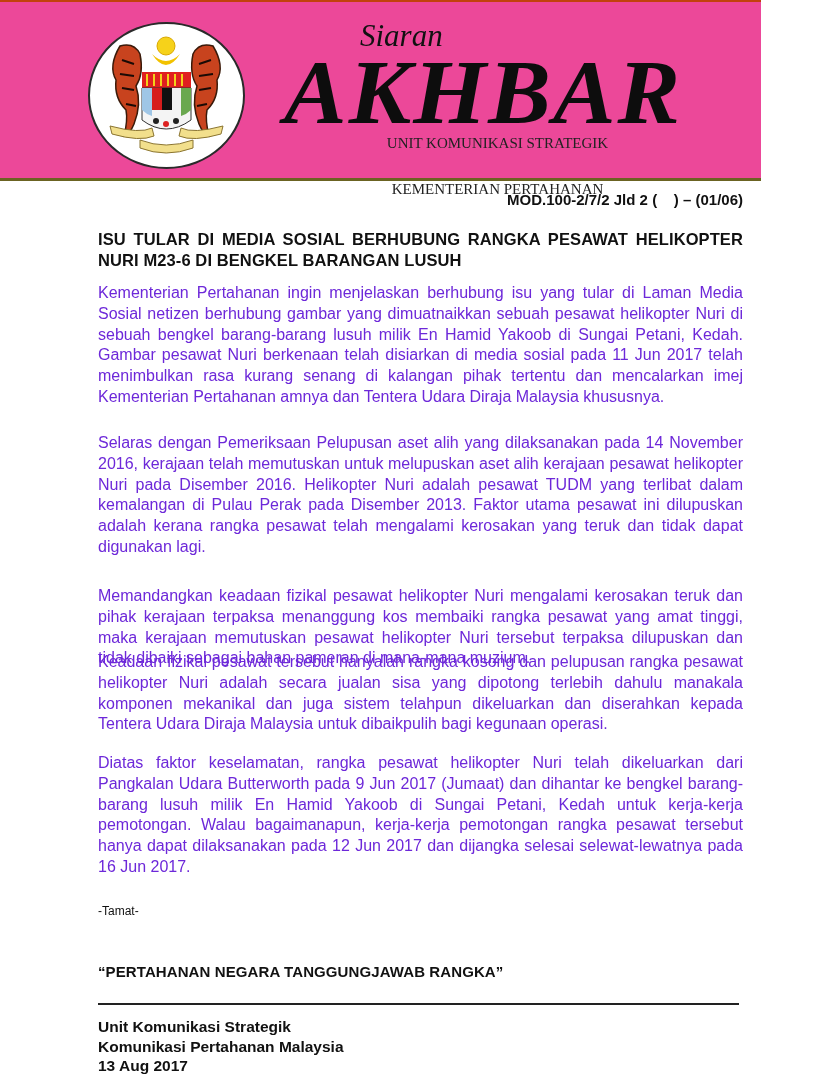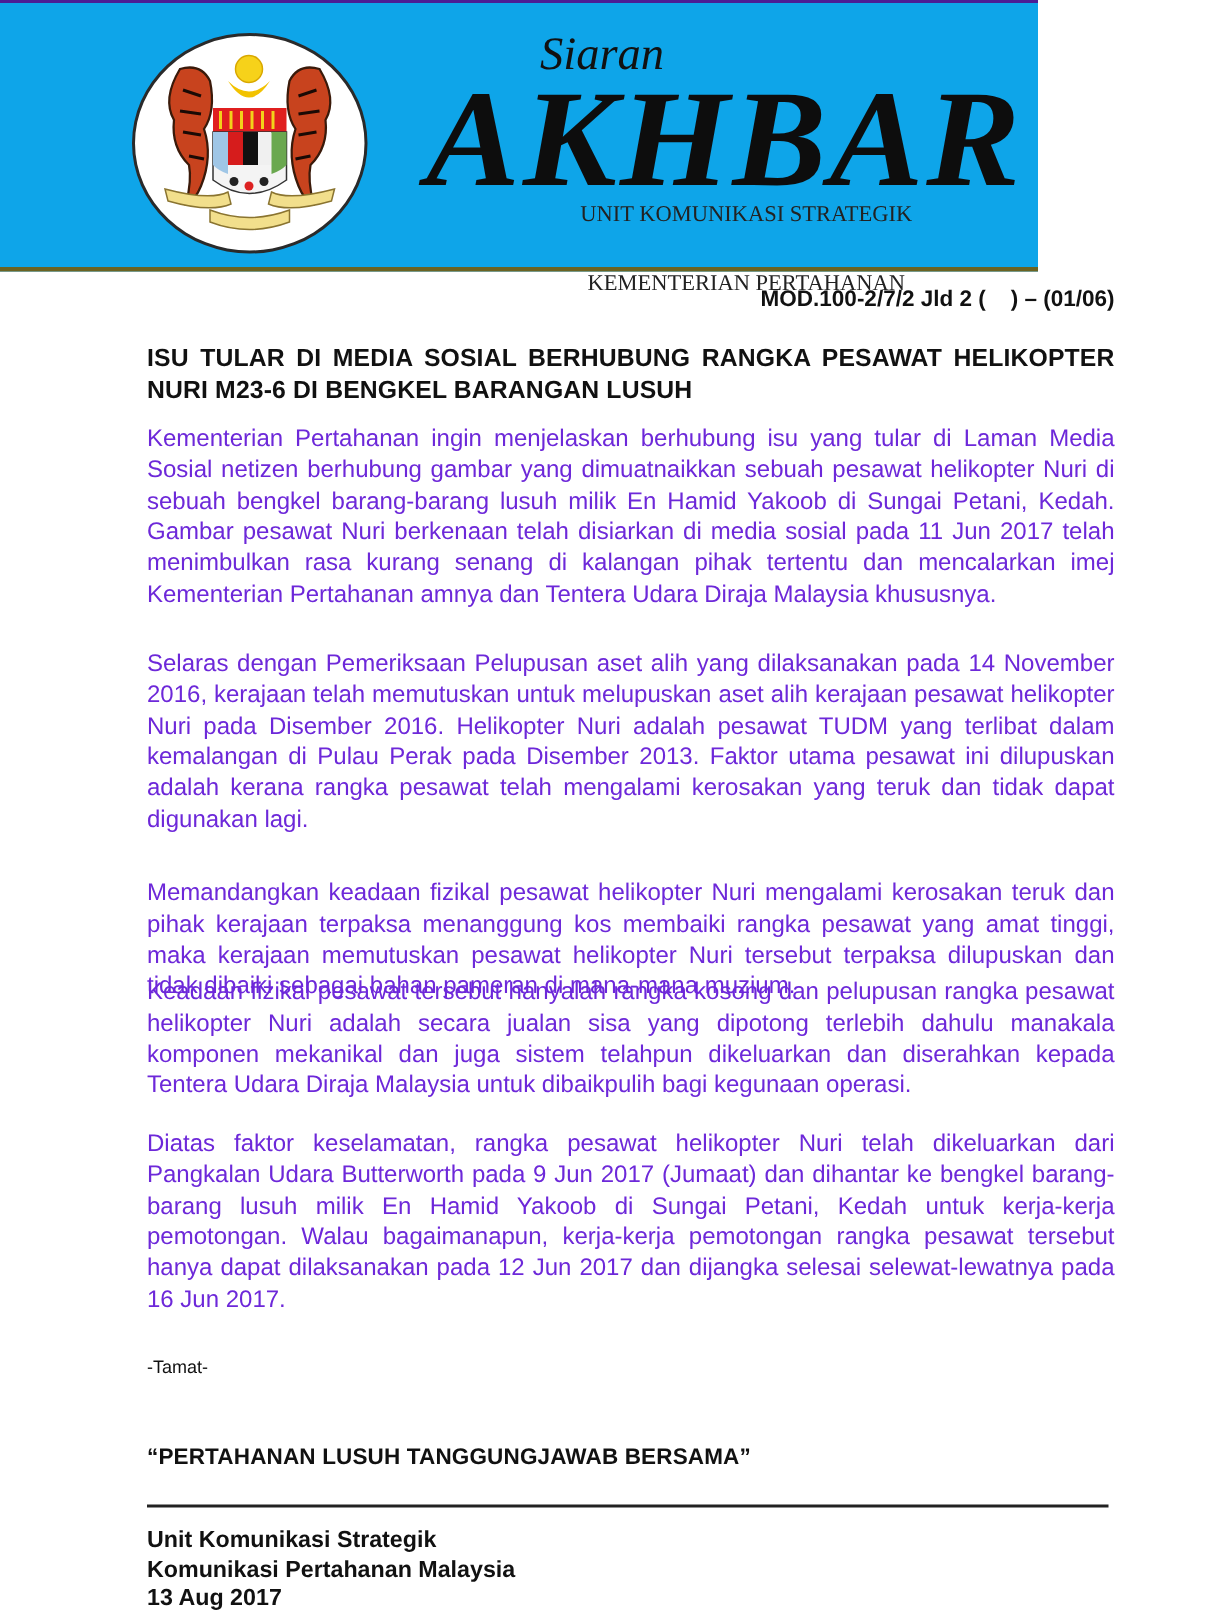--- a/index.html
+++ b/index.html
@@ -1,17 +1,17 @@
 <!DOCTYPE html>
 <html><head>
 <meta charset="utf-8">
 <style>
   html, body { margin:0; padding:0; background:#ffffff; }
   body { width:813px; height:1080px; position:relative; overflow:hidden; font-family:"Liberation Sans", sans-serif; color:#111; }
-  .header { position:absolute; left:0; top:0; width:692px; height:181px; background:#0ea5e9; border-top:2px solid #4c1d95; border-bottom:3px solid #6b6322; box-sizing:border-box; }
+  .header { position:absolute; left:0; top:0; width:761px; height:181px; background:#ec4899; border-top:2px solid #c2410c; border-bottom:3px solid #6b6322; box-sizing:border-box; }
   .emblem { position:absolute; left:88px; top:20px; width:157px; height:147px; border-radius:50%; background:#fff; border:2px solid #2a2a2a; box-sizing:border-box; overflow:hidden; }
   .emblem svg { position:absolute; left:0; top:0; }
   .siaran { position:absolute; left:360px; top:16px; font-family:"Liberation Serif", serif; font-style:italic; font-size:31px; color:#111; }
   .akhbar { position:absolute; left:284px; top:44px; font-family:"Liberation Serif", serif; font-style:italic; font-weight:bold; font-size:92px; letter-spacing:2px; color:#0d0d0d; line-height:1; transform:scaleX(1.02); transform-origin:left top; }
   .unit1, .unit2 { position:absolute; left:340px; width:315px; text-align:center; font-family:"Liberation Serif", serif; font-size:15px; color:#222; }
   .unit1 { top:133px; }
   .unit2 { top:151px;margin-top:28px; }
   .refno { position:absolute; right:70px; top:191px; font-weight:bold; font-size:15px; color:#111; white-space:pre; }
   .title { position:absolute; left:98px; top:229px; width:645px; font-weight:bold; font-size:16.5px; line-height:21px; text-align:justify; text-align-last:left; letter-spacing:0.1px; }
   .para { position:absolute; left:98px; width:645px; font-size:16px; line-height:20.8px; text-align:justify; color:#6d28d9; }
@@ -63,18 +63,18 @@
 
 <div class="title">ISU TULAR DI MEDIA SOSIAL BERHUBUNG RANGKA PESAWAT HELIKOPTER NURI M23-6 DI BENGKEL BARANGAN LUSUH</div>
 
 <div class="para" style="top:283px;">Kementerian Pertahanan ingin menjelaskan berhubung isu yang tular di Laman Media Sosial netizen berhubung gambar yang dimuatnaikkan sebuah pesawat helikopter Nuri di sebuah bengkel barang-barang lusuh milik En Hamid Yakoob di Sungai Petani, Kedah. Gambar pesawat Nuri berkenaan telah disiarkan di media sosial pada 11 Jun 2017 telah menimbulkan rasa kurang senang di kalangan pihak tertentu dan mencalarkan imej Kementerian Pertahanan amnya dan Tentera Udara Diraja Malaysia khususnya.</div>
 <div class="para" style="top:433px;">Selaras dengan Pemeriksaan Pelupusan aset alih yang dilaksanakan pada 14 November 2016, kerajaan telah memutuskan untuk melupuskan aset alih kerajaan pesawat helikopter Nuri pada Disember 2016. Helikopter Nuri adalah pesawat TUDM yang terlibat dalam kemalangan di Pulau Perak pada Disember 2013. Faktor utama pesawat ini dilupuskan adalah kerana rangka pesawat telah mengalami kerosakan yang teruk dan tidak dapat digunakan lagi.</div>
 <div class="para" style="top:563px;margin-top:23px;">Memandangkan keadaan fizikal pesawat helikopter Nuri mengalami kerosakan teruk dan pihak kerajaan terpaksa menanggung kos membaiki rangka pesawat yang amat tinggi, maka kerajaan memutuskan pesawat helikopter Nuri tersebut terpaksa dilupuskan dan tidak dibaiki sebagai bahan pameran di mana-mana muzium.</div>
 <div class="para" style="top:652px;">Keadaan fizikal pesawat tersebut hanyalah rangka kosong dan pelupusan rangka pesawat helikopter Nuri adalah secara jualan sisa yang dipotong terlebih dahulu manakala komponen mekanikal dan juga sistem telahpun dikeluarkan dan diserahkan kepada Tentera Udara Diraja Malaysia untuk dibaikpulih bagi kegunaan operasi.</div>
 <div class="para" style="top:753px;">Diatas faktor keselamatan, rangka pesawat helikopter Nuri telah dikeluarkan dari Pangkalan Udara Butterworth pada 9 Jun 2017 (Jumaat) dan dihantar ke bengkel barang-barang lusuh milik En Hamid Yakoob di Sungai Petani, Kedah untuk kerja-kerja pemotongan. Walau bagaimanapun, kerja-kerja pemotongan rangka pesawat tersebut hanya dapat dilaksanakan pada 12 Jun 2017 dan dijangka selesai selewat-lewatnya pada 16 Jun 2017.</div>
 
 <div class="tamat">-Tamat-</div>
-<div class="motto">“PERTAHANAN LUSUH TANGGUNGJAWAB BERSAMA”</div>
+<div class="motto">“PERTAHANAN NEGARA TANGGUNGJAWAB RANGKA”</div>
 <div class="rule"></div>
 
 <div class="sig" style="top:1017px;">Unit Komunikasi Strategik</div>
 <div class="sig" style="top:1037px;">Komunikasi Pertahanan Malaysia</div>
 <div class="sig" style="top:1056px;">13 Aug 2017</div>
 
 </body></html>

